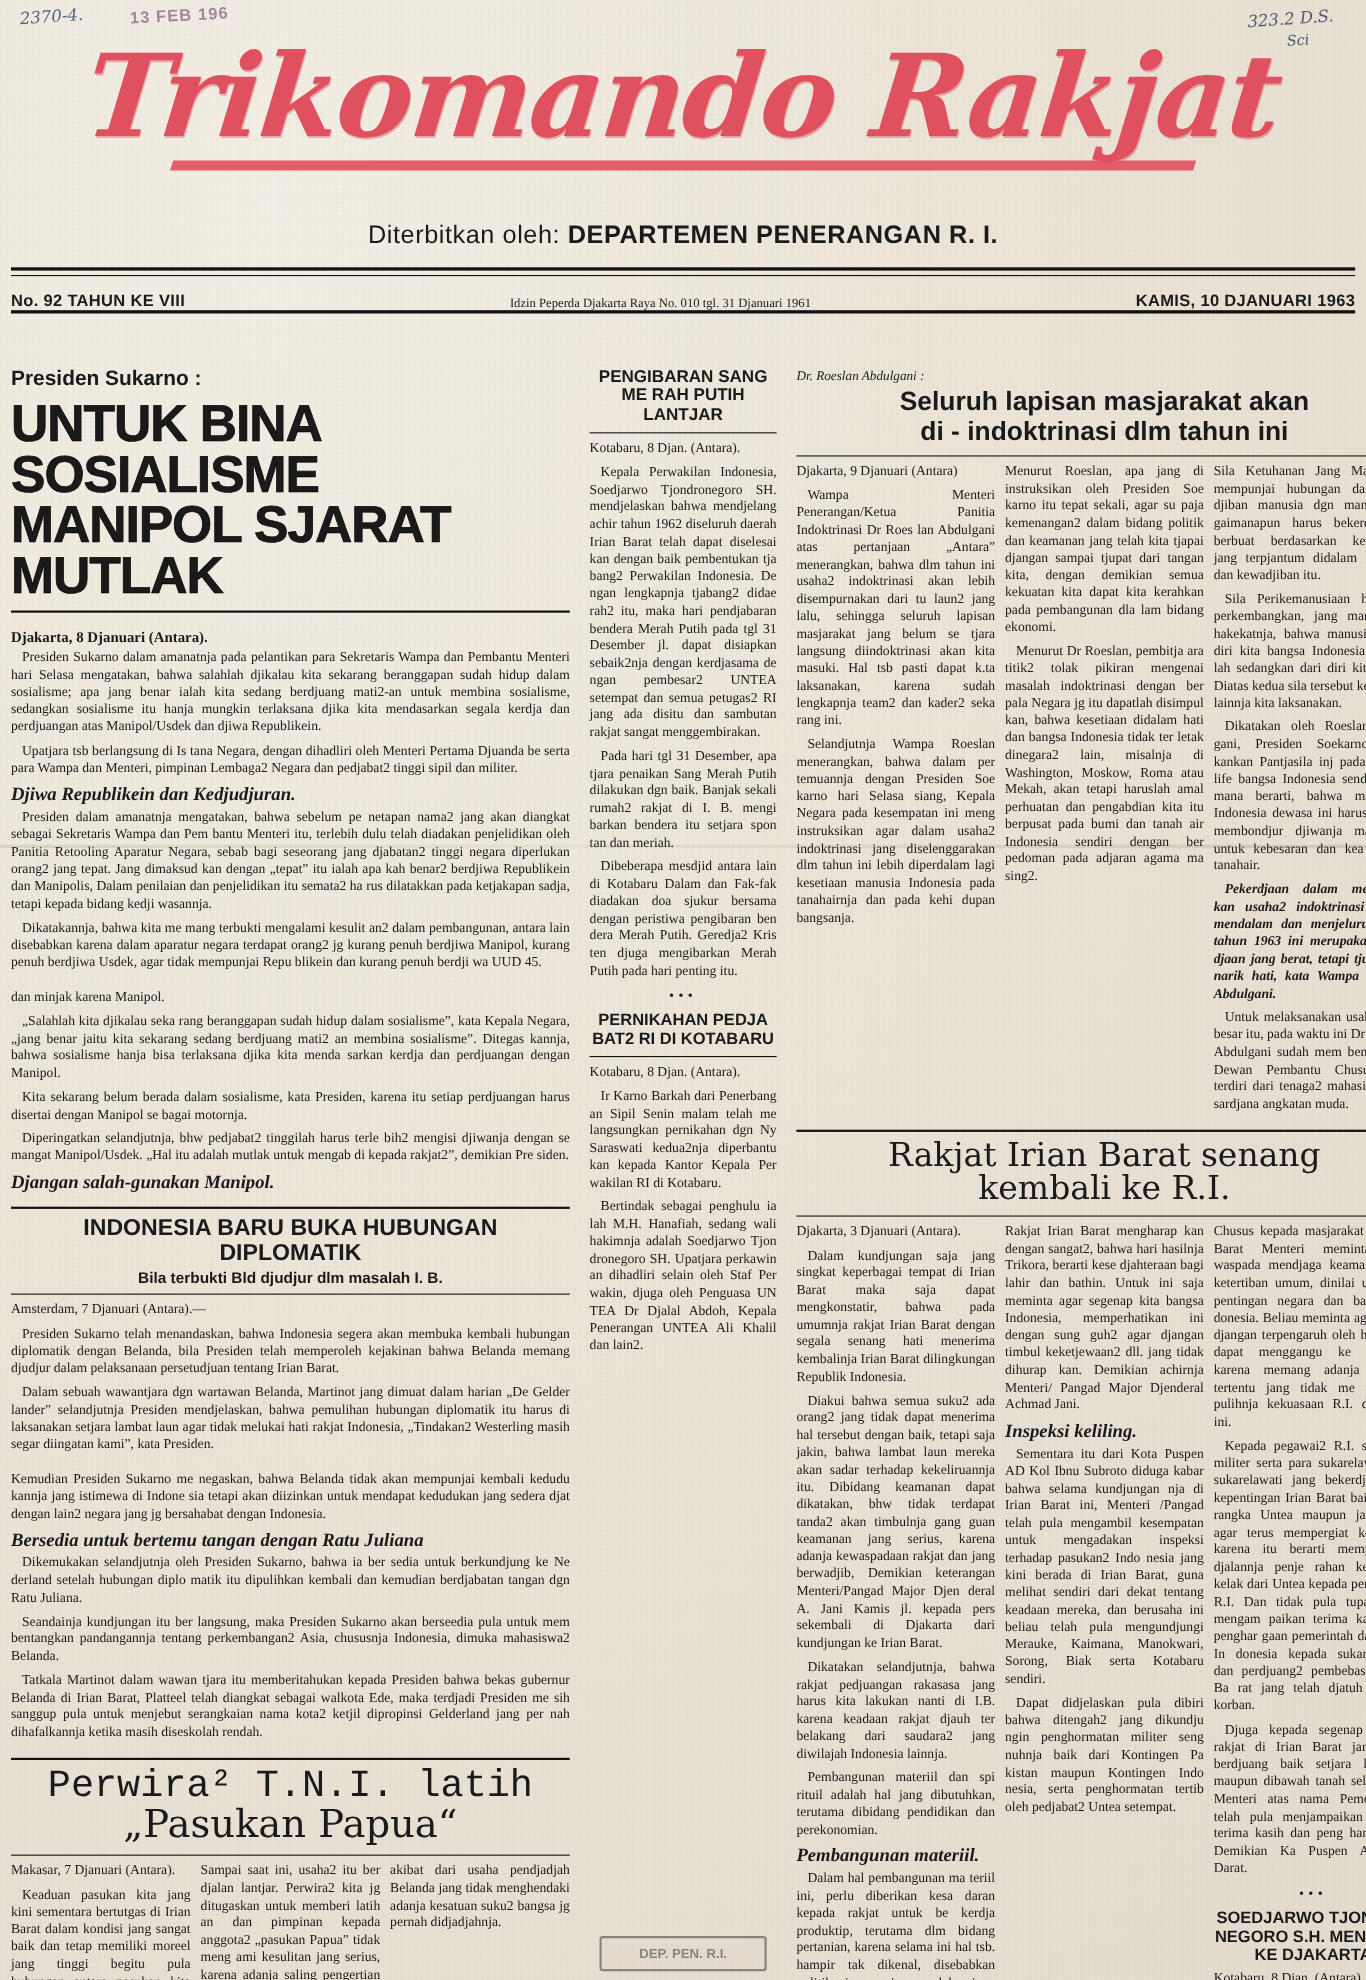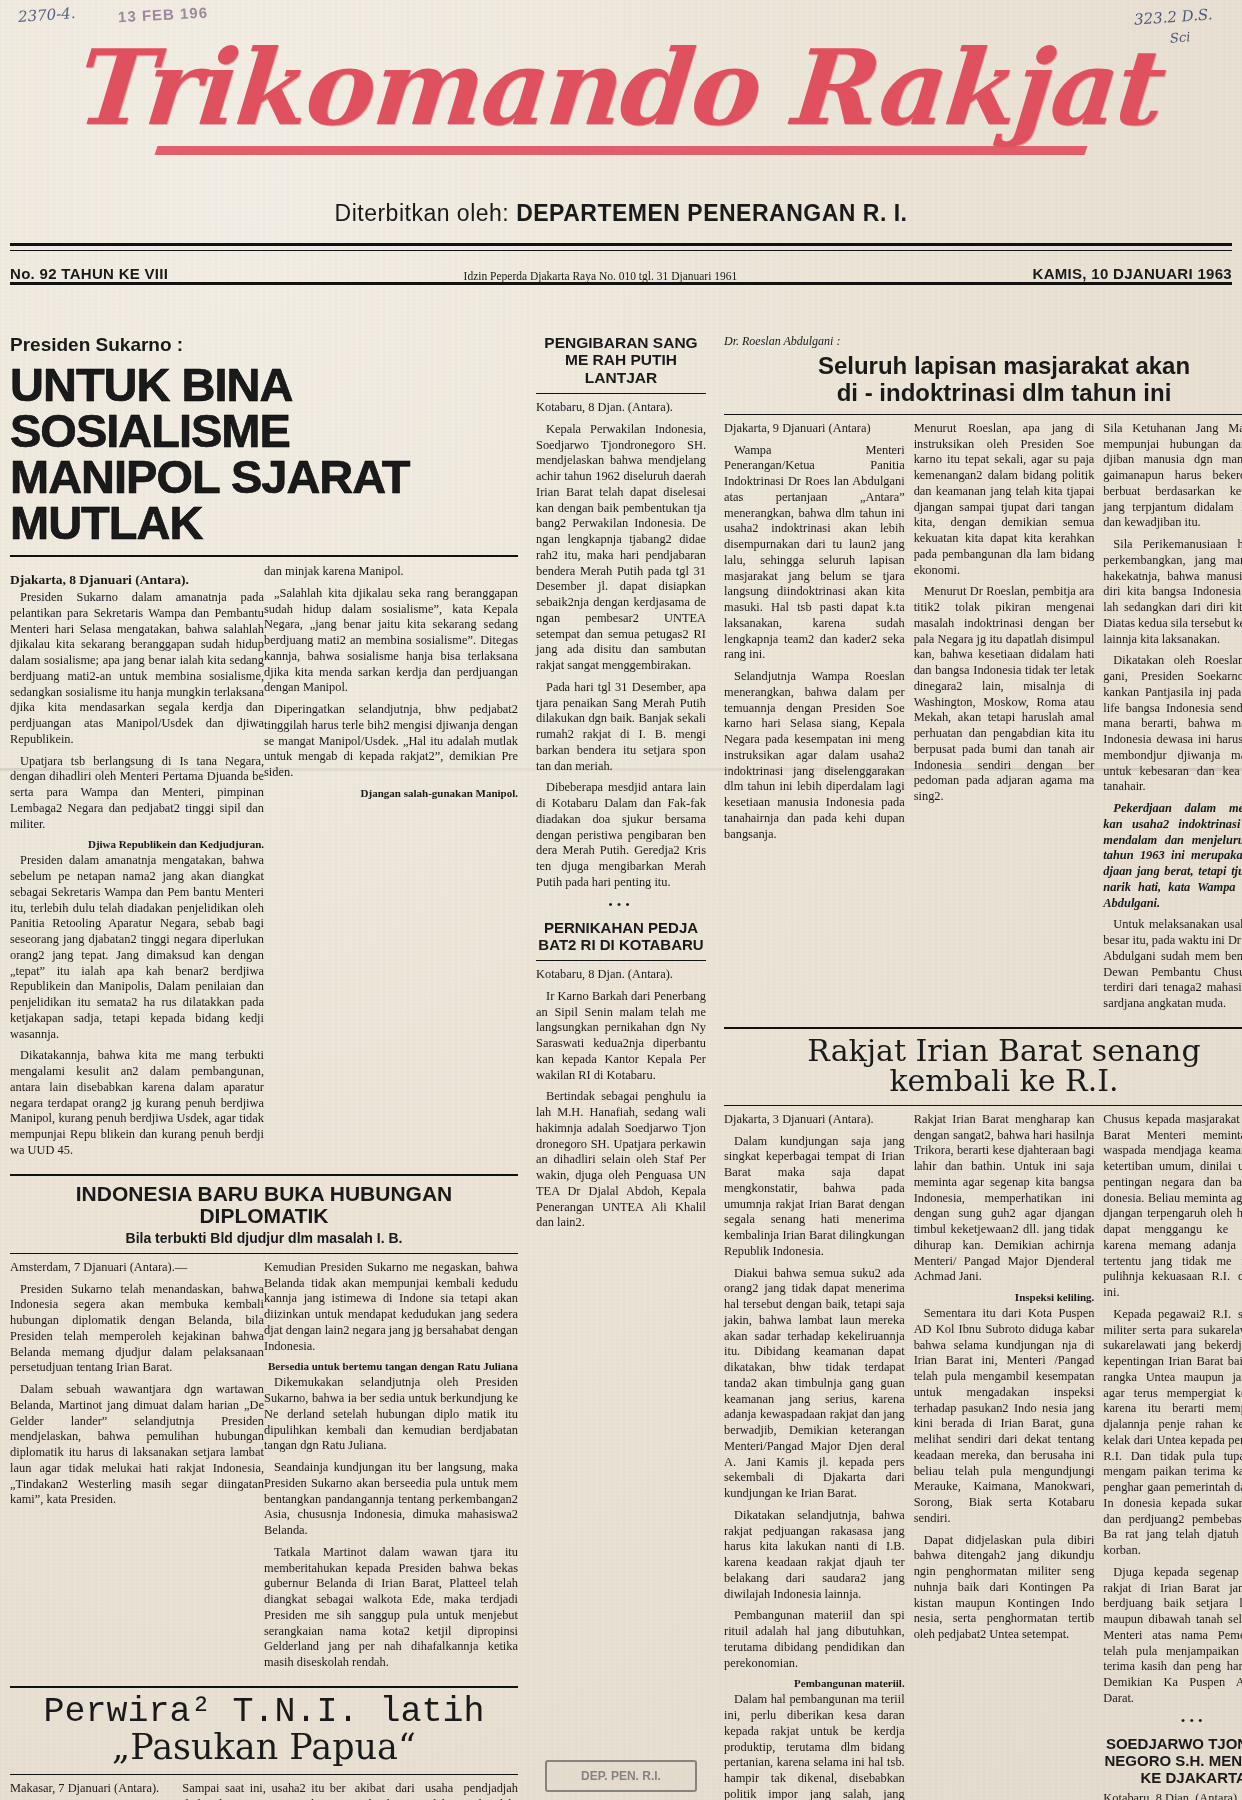--- a/index.html
+++ b/index.html
@@ -139,25 +139,25 @@
   .col-head-sans{
     font-family:"Liberation Sans", sans-serif;
     font-weight:bold;font-size:15.5px;line-height:1.12;text-align:center;margin:0 0 6px;
   }
   .byline-it{font-style:italic;font-size:12px;margin:0 0 4px;}
   .dots{text-align:center;letter-spacing:4px;font-size:13px;margin:4px 0;}
   .sec-hl{
     font-family:"Liberation Sans", sans-serif;
     font-weight:bold;font-size:15px;line-height:1.15;text-align:center;margin:6px 0 5px;
   }
-  .inner2{display:flex;gap:0;}
+  .inner2{display:flex;gap:10px;flex-direction:column;}
   .inner2>div{flex:1;min-width:0;}
   .inner3{display:flex;gap:9px;}
   .inner3>div{flex:1;min-width:0;}
-  .it-center{text-align:right;font-size:11px;font-weight:bold;margin:5px 0 3px;}
+  .it-center{font-style:italic;text-align:left;font-size:17px;font-weight:bold;margin:5px 0 3px;}
   .fold{
     position:absolute;left:0;right:0;top:768px;height:3px;
     background:linear-gradient(90deg, rgba(0,0,0,.18), rgba(0,0,0,.07) 40%, rgba(0,0,0,.20));
     opacity:.5;pointer-events:none;
   }
   .bottom-stamp{
     position:absolute;left:50%;transform:translateX(-50%);bottom:8px;
     width:148px;height:28px;border:2px solid #3a3a3a;border-radius:3px;
     display:flex;align-items:center;justify-content:center;
     font-family:"Liberation Sans", sans-serif;font-size:12px;font-weight:bold;
@@ -213,20 +213,21 @@
             <div class="dateline">Djakarta, 8 Djanuari (Antara).</div>
             <p class="body">Presiden Sukarno dalam amanatnja pada pelantikan para Sekretaris Wampa dan Pembantu Menteri hari Selasa mengatakan, bahwa salahlah djikalau kita sekarang beranggapan sudah hidup dalam sosialisme; apa jang benar ialah kita sedang berdjuang mati2-an untuk membina sosialisme, sedangkan sosialisme itu hanja mungkin terlaksana djika kita mendasarkan segala kerdja dan perdjuangan atas Manipol/Usdek dan djiwa Republikein.</p>
             <p class="body">Upatjara tsb berlangsung di Is tana Negara, dengan dihadliri oleh Menteri Pertama Djuanda be serta para Wampa dan Menteri, pimpinan Lembaga2 Negara dan pedjabat2 tinggi sipil dan militer.</p>
             <div class="it-center">Djiwa Republikein dan Kedjudjuran.</div>
             <p class="body">Presiden dalam amanatnja mengatakan, bahwa sebelum pe netapan nama2 jang akan diangkat sebagai Sekretaris Wampa dan Pem bantu Menteri itu, terlebih dulu telah diadakan penjelidikan oleh Panitia Retooling Aparatur Negara, sebab bagi seseorang jang djabatan2 tinggi negara diperlukan orang2 jang tepat. Jang dimaksud kan dengan „tepat” itu ialah apa kah benar2 berdjiwa Republikein dan Manipolis, Dalam penilaian dan penjelidikan itu semata2 ha rus dilatakkan pada ketjakapan sadja, tetapi kepada bidang kedji wasannja.</p>
             <p class="body">Dikatakannja, bahwa kita me mang terbukti mengalami kesulit an2 dalam pembangunan, antara lain disebabkan karena dalam aparatur negara terdapat orang2 jg kurang penuh berdjiwa Manipol, kurang penuh berdjiwa Usdek, agar tidak mempunjai Repu blikein dan kurang penuh berdji wa UUD 45.</p>
           </div>
           <div>
             <p class="body noind">dan minjak karena Manipol.</p>
             <p class="body">„Salahlah kita djikalau seka rang beranggapan sudah hidup dalam sosialisme”, kata Kepala Negara, „jang benar jaitu kita sekarang sedang berdjuang mati2 an membina sosialisme”. Ditegas kannja, bahwa sosialisme hanja bisa terlaksana djika kita menda sarkan kerdja dan perdjuangan dengan Manipol.</p>
+            <p class="body">Kita sekarang belum berada dalam sosialisme, kata Presiden, karena itu setiap perdjuangan harus disertai dengan Manipol se bagai motornja.</p>
             <p class="body">Diperingatkan selandjutnja, bhw pedjabat2 tinggilah harus terle bih2 mengisi djiwanja dengan se mangat Manipol/Usdek. „Hal itu adalah mutlak untuk mengab di kepada rakjat2”, demikian Pre siden.</p>
             <div class="it-center">Djangan salah-gunakan Manipol.</div>
           </div>
         </div>
 
         <div class="hr-blk"></div>
 
         <div>
           <div class="box-hl">INDONESIA BARU BUKA HUBUNGAN DIPLOMATIK</div>
           <div class="box-sub">Bila terbukti Bld djudjur dlm masalah I. B.</div>

